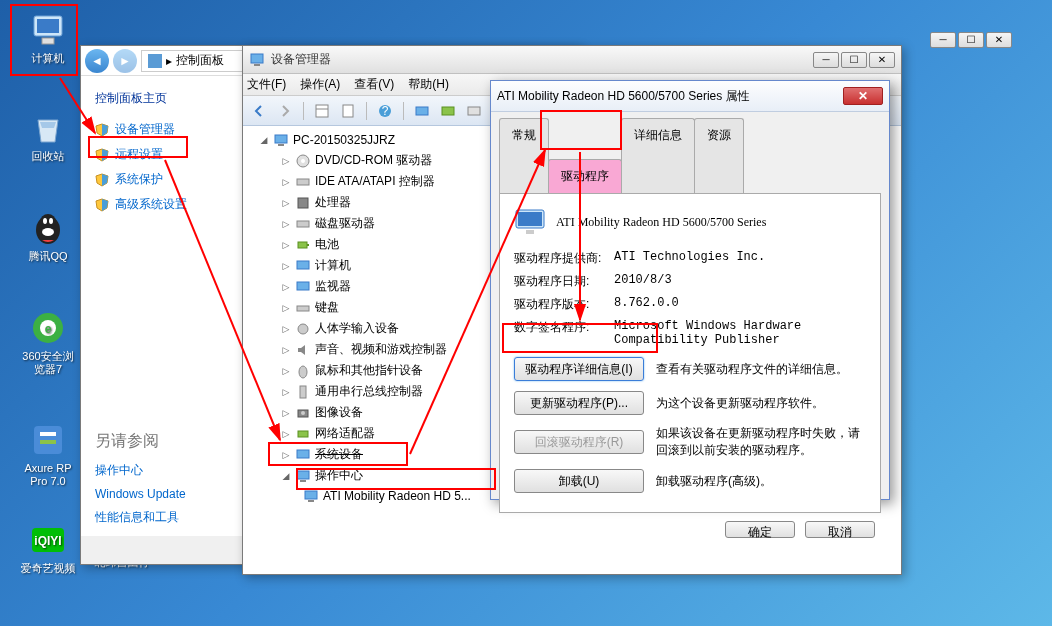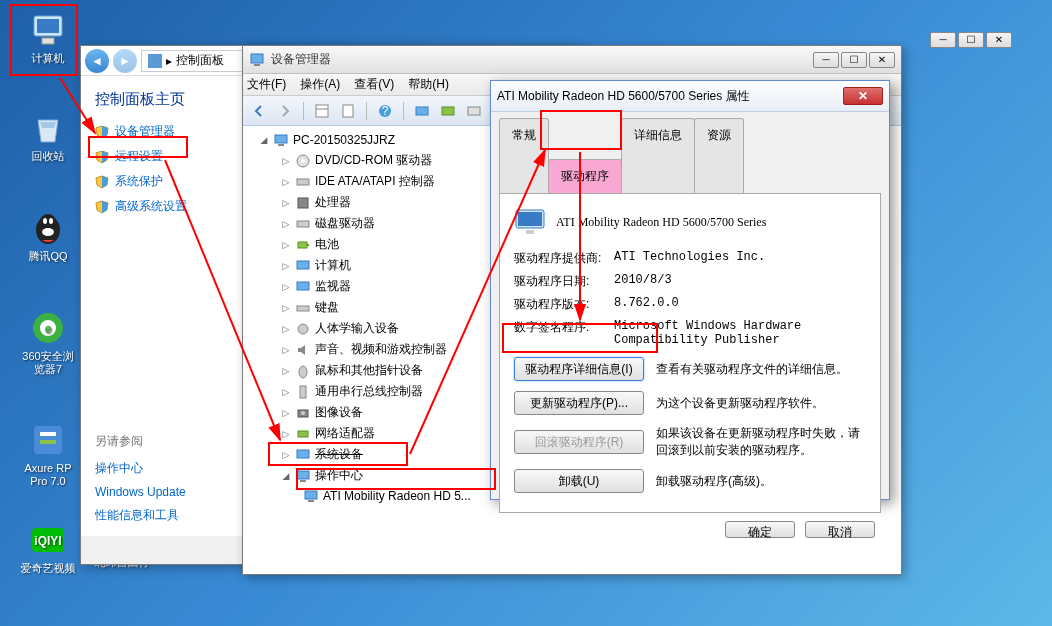--- a/index.html
+++ b/index.html
@@ -18,23 +18,23 @@
 .win-controls { display: flex; gap: 2px; }
 .win-btn { width: 26px; height: 16px; border: 1px solid #888; background: linear-gradient(#f5f5f5,#ddd); border-radius: 2px; font-size: 10px; text-align: center; line-height: 14px; cursor: default; }
 
 
 .cp-window { top: 45px; left: 80px; width: 500px; height: 520px; }
 .cp-toolbar { height: 30px; background: #fff; border-bottom: 1px solid #ddd; display: flex; align-items: center; padding: 0 4px; gap: 4px; }
 .nav-btn { width: 24px; height: 24px; border-radius: 12px; background: linear-gradient(#6bb6f0,#3a86d0); color: #fff; display: flex; align-items: center; justify-content: center; font-size: 12px; }
 .breadcrumb { flex: 1; border: 1px solid #ccc; height: 22px; padding: 0 6px; display: flex; align-items: center; gap: 4px; background: #fff; }
 .cp-body { display: flex; height: calc(100% - 58px); background: #fff; }
 .cp-sidebar { width: 158px; padding: 10px 0; }
-.cp-sidebar-title { color: #003399; font-size: 15px; padding: 4px 14px 10px; }
+.cp-sidebar-title { color: #003399; font-size: 12px; padding: 4px 14px 10px; }
 .cp-sidebar-item { padding: 4px 10px 4px 14px; color: #0066cc; cursor: default; display: flex; align-items: center; gap: 6px; }
-.cp-sidebar-subhead { color: #777; padding: 14px 14px 6px; font-size: 12px; }
+.cp-sidebar-subhead { color: #777; padding: 14px 14px 6px; font-size: 16px; }
 
 
 .dm-window { top: 45px; left: 242px; width: 660px; height: 530px; }
 .dm-menubar { height: 22px; background: linear-gradient(#f7f7f7,#eaeaea); border-bottom: 1px solid #ccc; padding: 0 4px; display: flex; align-items: center; gap: 14px; }
 .dm-menubar span { cursor: default; }
 .dm-toolbar { height: 30px; background: linear-gradient(#f2f6fb,#dce6f3); border-bottom: 1px solid #b5c7de; display: flex; align-items: center; padding: 0 6px; gap: 6px; }
 .tb-btn { width: 20px; height: 20px; display: flex; align-items: center; justify-content: center; }
 .tb-sep { width: 1px; height: 18px; background: #bbb; margin: 0 2px; }
 .dm-tree { background: #fff; height: calc(100% - 80px); overflow: auto; padding: 4px 0; }
 .tree-item { display: flex; align-items: center; padding: 2px 0 2px 16px; gap: 4px; white-space: nowrap; }

